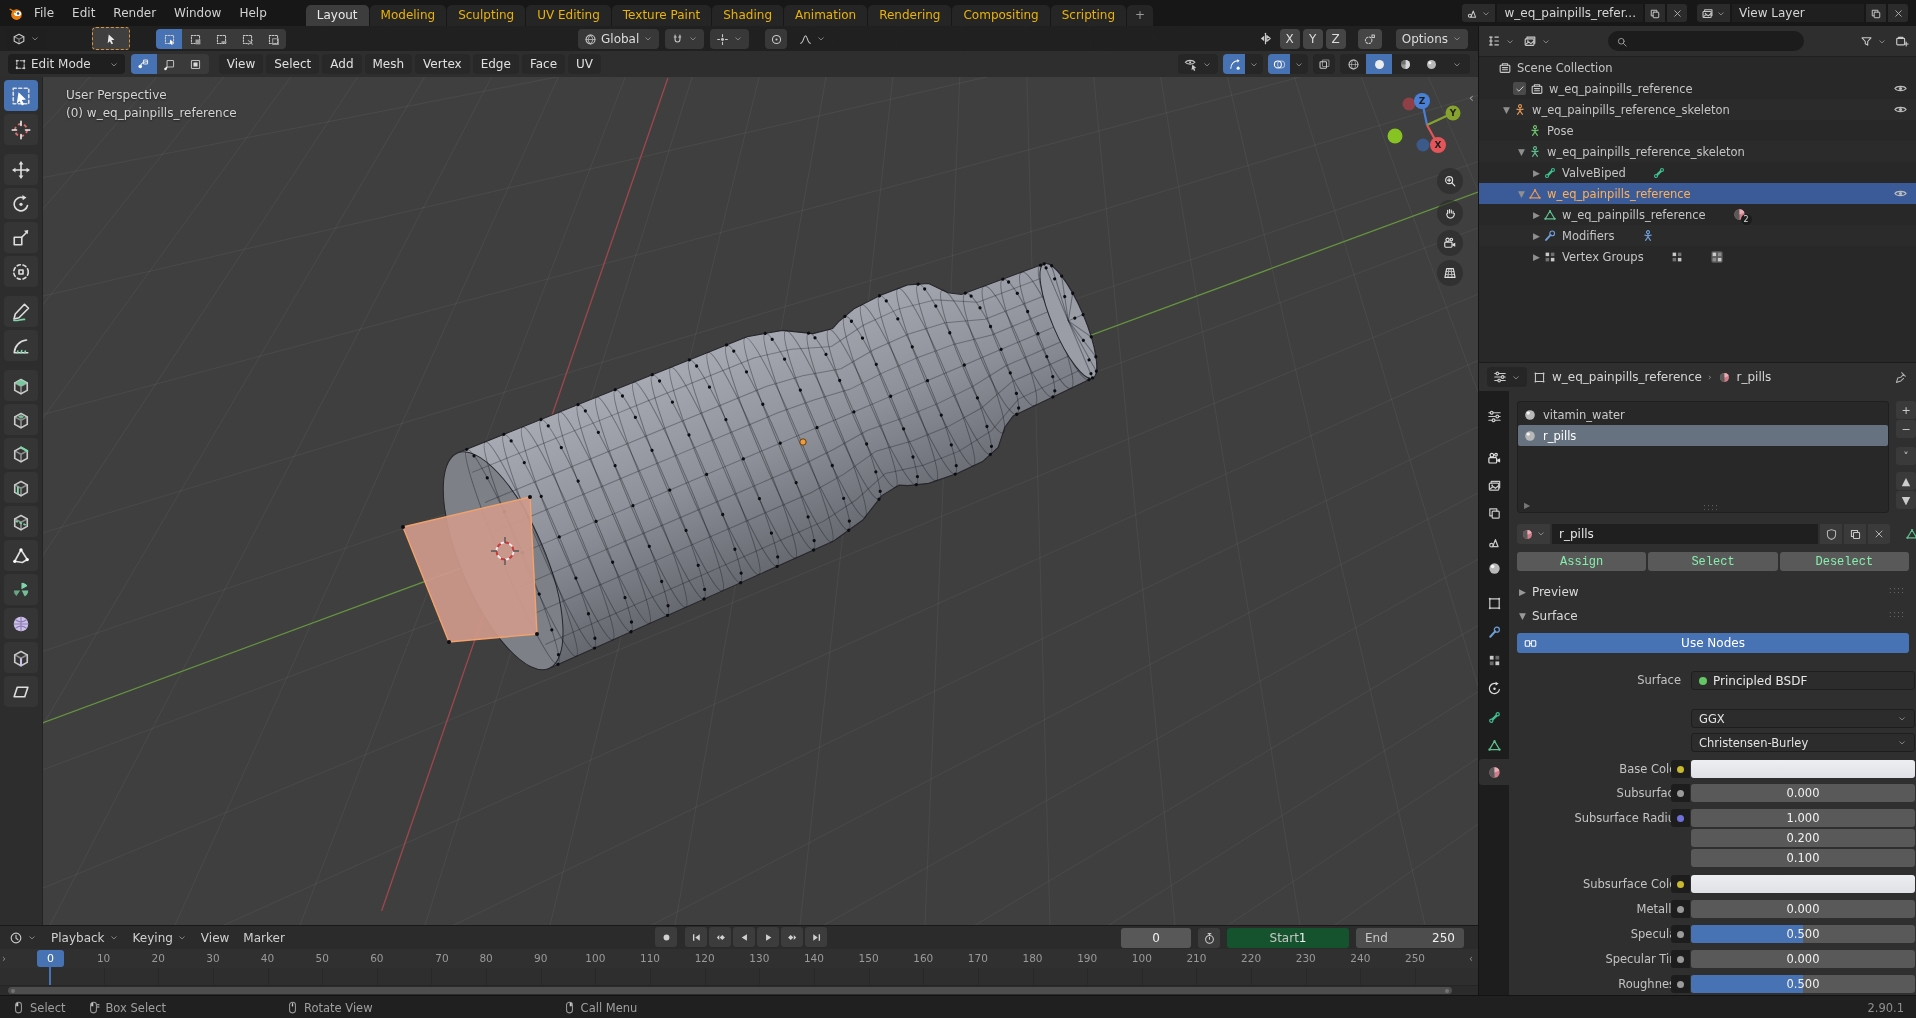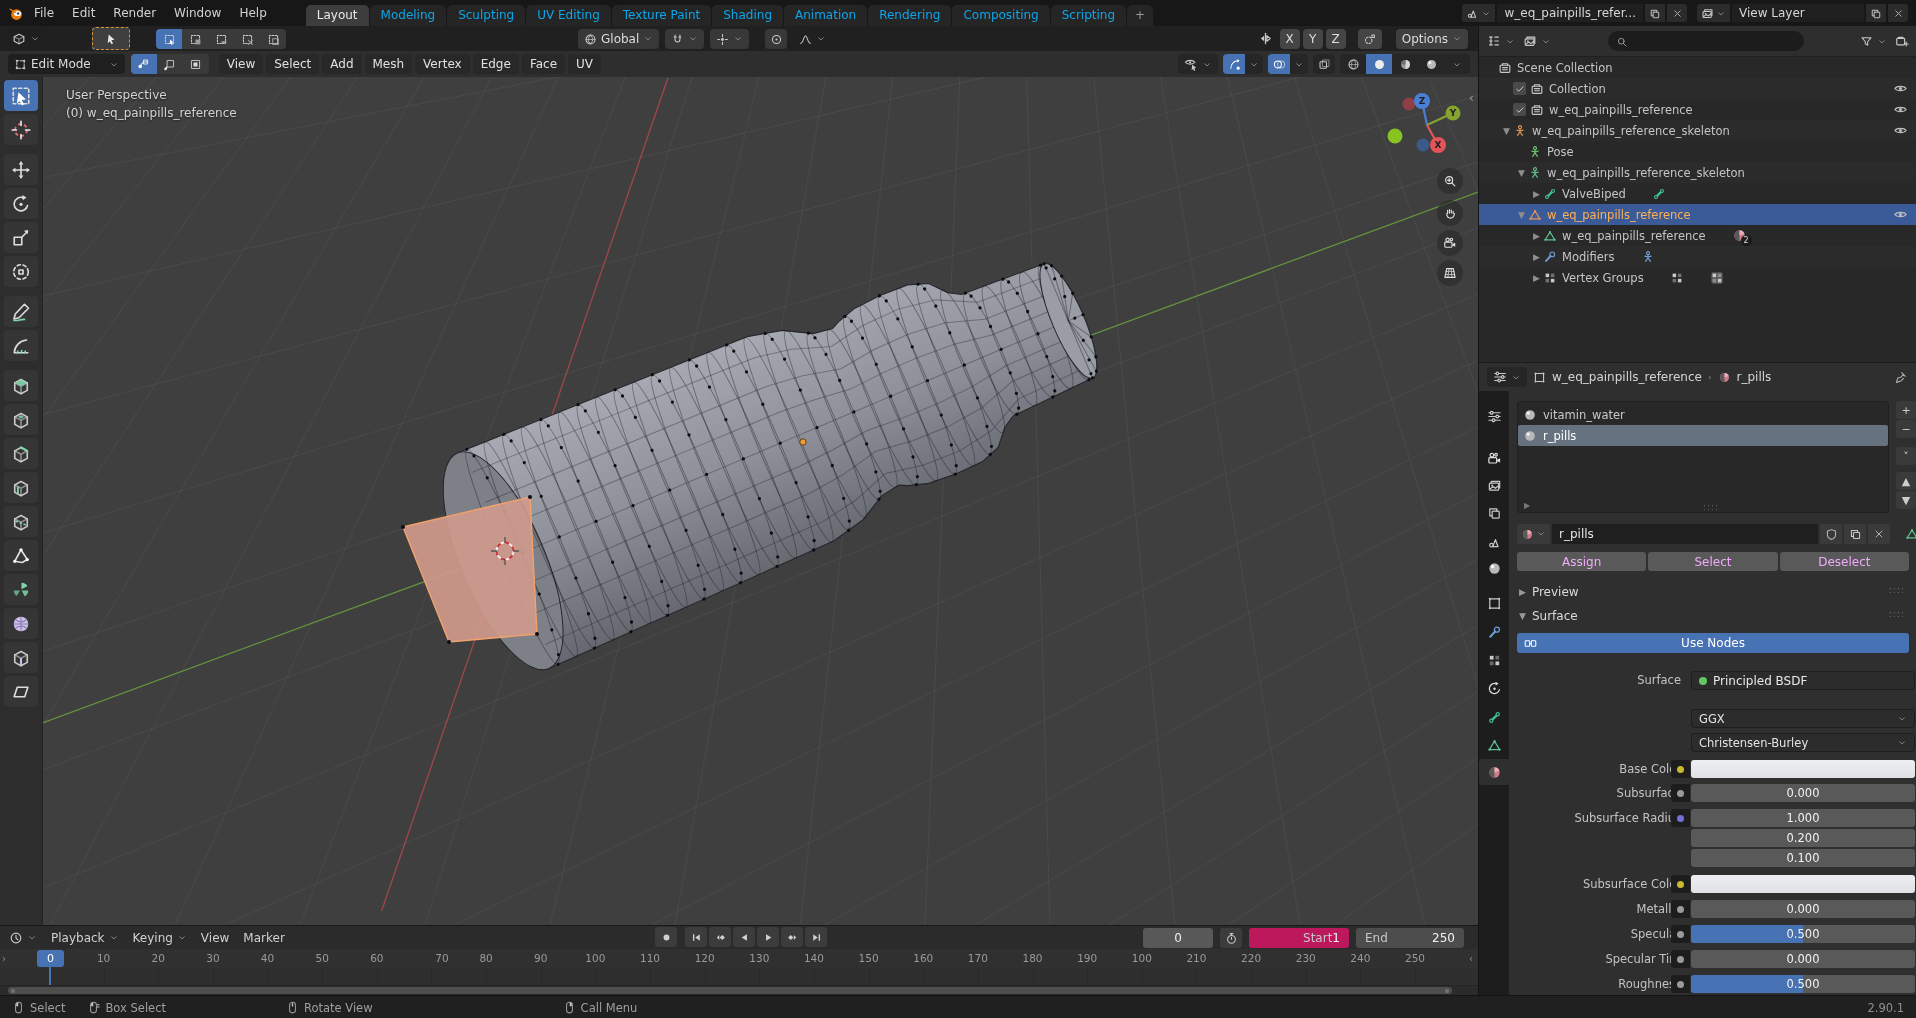--- a/index.html
+++ b/index.html
@@ -6,21 +6,21 @@
   #app{position:relative;width:1916px;height:1018px;overflow:hidden;background:#1d1d1d;
        font-family:"DejaVu Sans","Liberation Sans",sans-serif;font-size:12px;color:#c9c9c9;
        -webkit-user-select:none;user-select:none;}
   .abs{position:absolute;}
   .flx{display:flex;align-items:center;}
   .ic{display:inline-block;vertical-align:middle;}
   
   #topbar{position:absolute;left:0;top:0;width:1916px;height:26px;background:#171717;display:flex;align-items:center;}
   .menu-item{padding:0 9px;height:26px;line-height:26px;color:#d2d2d2;cursor:default;}
   #tabs{display:flex;align-items:flex-end;height:26px;margin-left:30px;}
-  .tab{height:21px;line-height:21px;padding:0 11px;margin-right:1px;border-radius:5px 5px 0 0;background:#252525;color:#0ea5e9;}
+  .tab{height:21px;line-height:21px;padding:0 11px;margin-right:1px;border-radius:5px 5px 0 0;background:#252525;color:#eab308;}
   .tab.active{background:#3d3d3d;color:#e8e8e8;}
   .tab.add{padding:0 8px;color:#9a9a9a;}
   #tb-right{margin-left:auto;display:flex;align-items:center;gap:2px;padding-right:8px;justify-content:flex-end;}
   .sel-chip{height:18px;background:#2b2b2b;border-radius:3px 0 0 3px;display:flex;align-items:center;padding:0 4px;gap:2px;}
   .sel-field{height:18px;background:#1f1f1f;display:flex;align-items:center;padding:0 7px;color:#d6d6d6;min-width:118px;}
   .sel-btn{height:18px;width:20px;background:#2b2b2b;display:flex;align-items:center;justify-content:center;}
   .sel-btn.last{border-radius:0 3px 3px 0;}
   
   #viewport{position:absolute;left:0;top:26px;width:1478px;height:899px;overflow:hidden;background:#3f3f3f;border-right:1px solid #151515;}
   #scene{position:absolute;left:0;top:0;}
@@ -59,21 +59,21 @@
   .badge .n{position:absolute;right:-5px;bottom:-3px;width:11px;height:11px;border-radius:50%;background:#1c1c1c;color:#ddd;font-size:8px;line-height:11px;text-align:center;}
   
   #props{position:absolute;left:1478px;top:362px;width:438px;height:633px;background:#2f2f2f;border-left:1px solid #141414;border-top:1px solid #1c1c1c;}
   #pr-bread{height:28px;display:flex;align-items:center;padding:0 8px;gap:6px;color:#d5d5d5;}
   #pr-tabs{position:absolute;left:0;top:28px;bottom:0;width:30px;background:#1d1d1d;}
   .pr-tab{position:absolute;left:0;width:30px;height:26px;display:flex;align-items:center;justify-content:center;}
   .pr-tab.active{background:#2f2f2f;border-radius:3px 0 0 3px;}
   .slot-row{height:21px;display:flex;align-items:center;padding:0 5px;gap:6px;color:#c9c9c9;font-size:11.5px;}
   .slot-row.selected{background:#66727f;color:#fff;border-radius:2px;}
   .sq-btn{position:absolute;width:20px;height:18px;background:#3a3a3a;border-radius:3px;display:flex;align-items:center;justify-content:center;color:#ccc;font-size:11px;}
-  .act-btn{flex:1;height:19px;background:#595959;border-radius:3px;display:flex;align-items:center;justify-content:center;color:#f0abfc;}
+  .act-btn{flex:1;height:19px;background:#595959;border-radius:3px;display:flex;align-items:center;justify-content:center;color:#86efac;font-family:Liberation Mono, monospace;}
   .pan-head{position:absolute;left:36px;display:flex;align-items:center;gap:6px;color:#dadada;}
   .pan-dots{position:absolute;right:12px;color:#6a6a6a;font-size:9px;letter-spacing:1px;}
   .f-label{position:absolute;width:172px;text-align:right;color:#c3c3c3;font-size:11.5px;line-height:18px;}
   .socket{position:absolute;left:178px;width:19px;height:18px;background:#1d1d1d;border-radius:3px 0 0 3px;display:flex;align-items:center;justify-content:center;}
   .socket i{width:7px;height:7px;border-radius:50%;display:block;}
   .f-field{position:absolute;left:198px;width:212px;height:18px;background:#595959;border-radius:3px;overflow:hidden;color:#f2f2f2;font-size:11.5px;}
   .f-field .fill{position:absolute;left:0;top:0;bottom:0;background:#4772b3;}
   .f-field .val{position:relative;text-align:center;line-height:18px;}
   .f-field.swatch{background:linear-gradient(#eceef1,#dfe1e6);}
   .drop{position:absolute;left:198px;width:212px;height:19px;background:#2c2c2c;border:1px solid #1e1e1e;border-radius:3px;box-sizing:border-box;color:#e3e3e3;font-size:11.5px;display:flex;align-items:center;padding:0 7px;}
@@ -930,37 +930,20 @@
     </div>
     <div id="ot-rows">
         <div class="ot-row" style="padding-left: 6px; text-align: right;">
           <span class="ot-exp"></span>
           <span><svg class="ic" width="14" height="14" viewBox="0 0 16 16">
               <rect x="2.5" y="4.8" width="11" height="8.2" rx="1" stroke="#c9c9c9" fill="none" stroke-width="1.3" stroke-linecap="round" stroke-linejoin="round"></rect>
               <path stroke="#c9c9c9" fill="none" stroke-width="1.3" stroke-linecap="round" stroke-linejoin="round" d="M5 4.8V3.2h6v1.6M5.2 7.5h5.6M5.2 10h5.6"></path>
             </svg></span>
           <span class="lab">Scene Collection</span>
         </div>
-        <div class="ot-row odd" style="padding-left: 21px;">
-          <span class="ot-exp"></span>
-          <span class="ot-check">
-            <svg width="10" height="10" viewBox="0 0 16 16">
-              <path stroke="#e8e8e8" fill="none" stroke-width="1.3" stroke-linecap="round" stroke-linejoin="round" d="M3 8.5l3.2 3L13 4.5"></path>
-            </svg>
-          </span>
-          <span><svg class="ic" width="14" height="14" viewBox="0 0 16 16">
-              <rect x="2.5" y="4.8" width="11" height="8.2" rx="1" stroke="#c9c9c9" fill="none" stroke-width="1.3" stroke-linecap="round" stroke-linejoin="round"></rect>
-              <path stroke="#c9c9c9" fill="none" stroke-width="1.3" stroke-linecap="round" stroke-linejoin="round" d="M5 4.8V3.2h6v1.6M5.2 7.5h5.6M5.2 10h5.6"></path>
-            </svg></span>
-          <span class="lab">Collection</span>
-          <span class="ot-eye"><svg class="ic" width="15" height="15" viewBox="0 0 16 16">
-              <path stroke="#bdbdbd" fill="none" stroke-width="1.3" stroke-linecap="round" stroke-linejoin="round" d="M2 8c2.2-3 9.8-3 12 0c-2.2 3-9.8 3-12 0z"></path>
-              <circle cx="8" cy="8" r="1.7" fill="#bdbdbd"></circle>
-            </svg></span>
-        </div>
         <div class="ot-row" style="padding-left: 21px;">
           <span class="ot-exp"></span>
           <span class="ot-check">
             <svg width="10" height="10" viewBox="0 0 16 16">
               <path stroke="#e8e8e8" fill="none" stroke-width="1.3" stroke-linecap="round" stroke-linejoin="round" d="M3 8.5l3.2 3L13 4.5"></path>
             </svg>
           </span>
           <span><svg class="ic" width="14" height="14" viewBox="0 0 16 16">
               <rect x="2.5" y="4.8" width="11" height="8.2" rx="1" stroke="#c9c9c9" fill="none" stroke-width="1.3" stroke-linecap="round" stroke-linejoin="round"></rect>
               <path stroke="#c9c9c9" fill="none" stroke-width="1.3" stroke-linecap="round" stroke-linejoin="round" d="M5 4.8V3.2h6v1.6M5.2 7.5h5.6M5.2 10h5.6"></path>
@@ -1449,21 +1432,21 @@
       </div>
 
       <div class="abs flx" style="right:14px;top:2px;gap:7px">
         <span class="tl-chipfield" style="width:70px">0</span>
         <span class="tl-btn">
             <span><svg class="ic" width="13" height="13" viewBox="0 0 16 16">
                 <circle cx="8" cy="9" r="4.8" stroke="#c9c9c9" fill="none" stroke-width="1.3" stroke-linecap="round" stroke-linejoin="round"></circle>
                 <path stroke="#c9c9c9" fill="none" stroke-width="1.3" stroke-linecap="round" stroke-linejoin="round" d="M8 6.5V9M6.3 2h3.4M8 2v2.2"></path>
               </svg></span>
           </span>
-        <span class="tl-chipfield" style="width:82px;justify-content:flex-end;padding:0 9px;background:#be185d">
+        <span class="tl-chipfield" style="width:82px;justify-content:center;padding:0 20px;background:#14532d">
           <span style="color:#c7c7c7">Start</span>
             <span>1</span>
         </span>
         <span class="tl-chipfield" style="width:90px;justify-content:space-between;padding:0 9px;background:#4d4d4d">
           <span style="color:#c7c7c7">End</span>
             <span>250</span>
         </span>
       </div>
     </div>
     <div id="tl-ruler">

